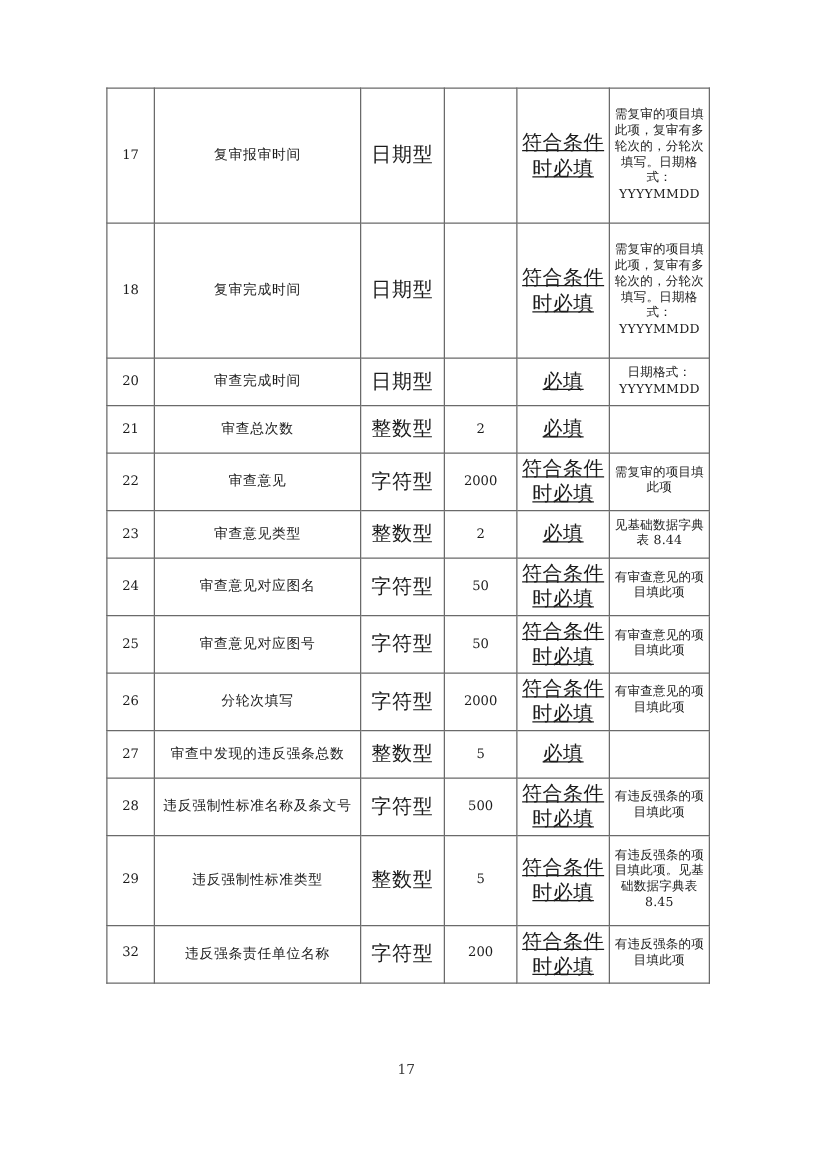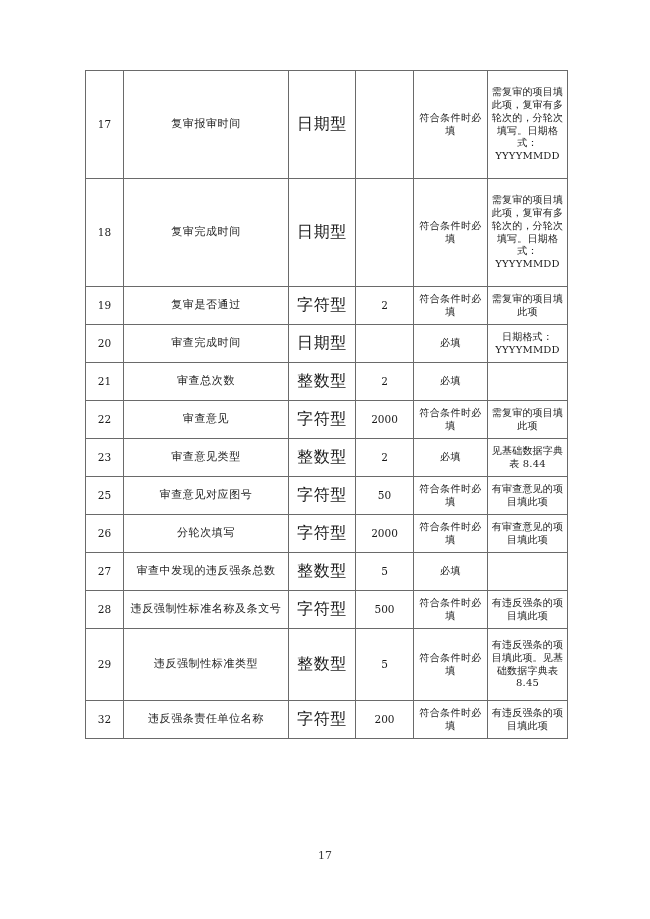--- a/index.html
+++ b/index.html
@@ -63,22 +63,23 @@
     letter-spacing: 0.6px;
   }
   .cell-type {
     font-size: 16px;
     letter-spacing: 0.6px;
   }
   .cell-len {
     font-size: 10.5px;
   }
   .cell-req {
-    font-size: 10px;
+    font-size: 16px;
     letter-spacing: 0.4px;
+    text-decoration: underline;
   }
   .cell-remark {
     font-size: 10px;
     letter-spacing: 0.2px;
     padding-left: 3px;
     padding-right: 3px;
   }
 
   .page-number {
     position: absolute;
@@ -117,28 +118,20 @@
           </tr>
           <tr style="height: 108px;">
             <td class="cell-seq">18</td>
             <td class="cell-name">复审完成时间</td>
             <td class="cell-type">日期型</td>
             <td class="cell-len"></td>
             <td class="cell-req">符合条件时必填</td>
             <td class="cell-remark">需复审的项目填此项，复审有多轮次的，分轮次填写。日期格式：YYYYMMDD</td>
           </tr>
           <tr style="height: 38px;">
-            <td class="cell-seq">19</td>
-            <td class="cell-name">复审是否通过</td>
-            <td class="cell-type">字符型</td>
-            <td class="cell-len">2</td>
-            <td class="cell-req">符合条件时必填</td>
-            <td class="cell-remark">需复审的项目填此项</td>
-          </tr>
-          <tr style="height: 38px;">
             <td class="cell-seq">20</td>
             <td class="cell-name">审查完成时间</td>
             <td class="cell-type">日期型</td>
             <td class="cell-len"></td>
             <td class="cell-req">必填</td>
             <td class="cell-remark">日期格式：YYYYMMDD</td>
           </tr>
           <tr style="height: 38px;">
             <td class="cell-seq">21</td>
             <td class="cell-name">审查总次数</td>
@@ -157,20 +150,28 @@
           </tr>
           <tr style="height: 38px;">
             <td class="cell-seq">23</td>
             <td class="cell-name">审查意见类型</td>
             <td class="cell-type">整数型</td>
             <td class="cell-len">2</td>
             <td class="cell-req">必填</td>
             <td class="cell-remark">见基础数据字典表 8.44</td>
           </tr>
           <tr style="height: 38px;">
+            <td class="cell-seq">24</td>
+            <td class="cell-name">审查意见对应图名</td>
+            <td class="cell-type">字符型</td>
+            <td class="cell-len">50</td>
+            <td class="cell-req">符合条件时必填</td>
+            <td class="cell-remark">有审查意见的项目填此项</td>
+          </tr>
+          <tr style="height: 38px;">
             <td class="cell-seq">25</td>
             <td class="cell-name">审查意见对应图号</td>
             <td class="cell-type">字符型</td>
             <td class="cell-len">50</td>
             <td class="cell-req">符合条件时必填</td>
             <td class="cell-remark">有审查意见的项目填此项</td>
           </tr>
           <tr style="height: 38px;">
             <td class="cell-seq">26</td>
             <td class="cell-name">分轮次填写</td>

